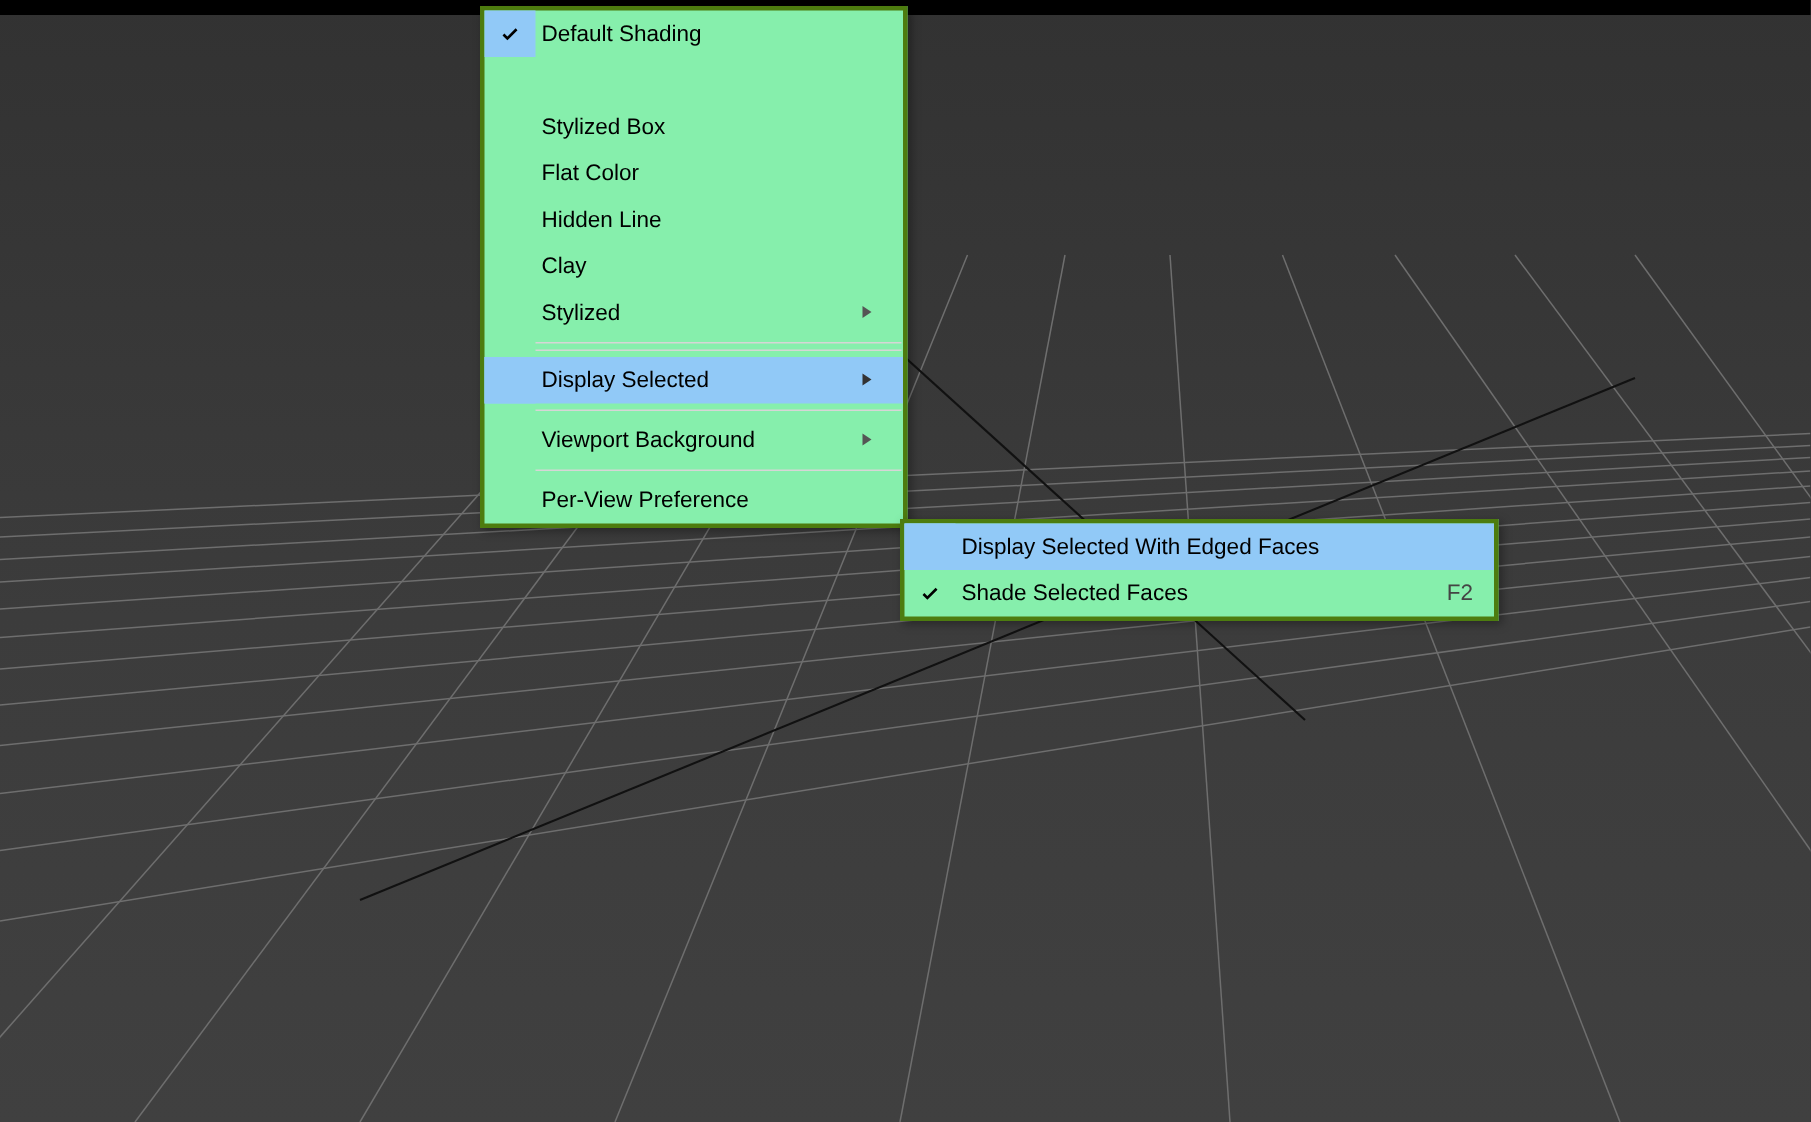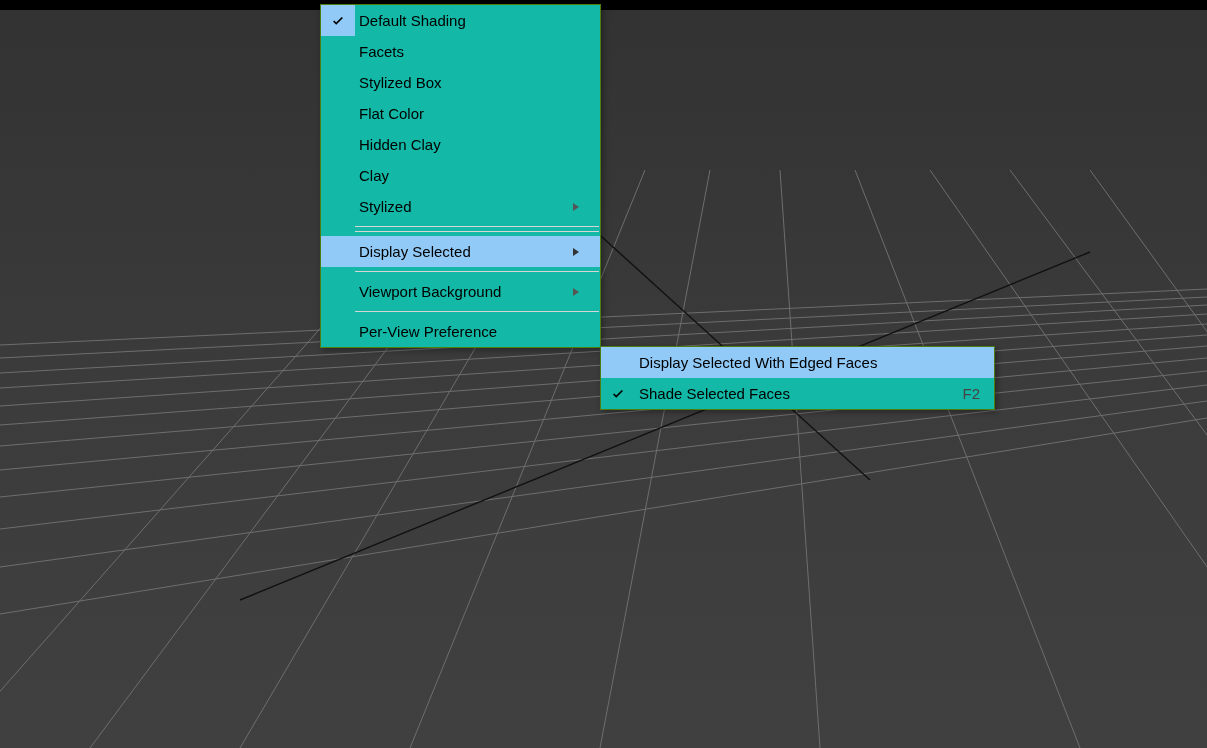--- a/index.html
+++ b/index.html
@@ -1,19 +1,19 @@
 <!DOCTYPE html>
 <html><head>
 <meta charset="utf-8">
 <style>
   html,body{margin:0;padding:0;width:1207px;height:748px;overflow:hidden;font-family:"Segoe UI",Arial,sans-serif;font-size:15px;background:#393939;color:#000}
   .viewport{position:absolute;inset:0;background:linear-gradient(to bottom,#323232 0%,#3c3c3c 55%,#404040 100%)}
   .grid-svg{position:absolute;inset:0}
   .topbar{position:absolute;left:0;top:0;height:10px;width:100%;background:#000}
-  .menu{position:absolute;background:#14b8a6;border:1px solid #4d7c0f;box-shadow:2px 2px 6px rgba(0,0,0,.35)}
+  .menu{position:absolute;background:#86efac;border:3px solid #4d7c0f;box-shadow:2px 2px 6px rgba(0,0,0,.35)}
   .menu .item{display:flex;align-items:center;height:31px;padding:0 14px 0 0;cursor:default}
   .menu .check{width:34px;height:31px;display:flex;align-items:center;justify-content:center;flex:0 0 34px}
   .menu .label{flex:1;padding-left:4px;white-space:nowrap}
   .menu .arrow{width:20px;text-align:center;color:#555}
   .menu .shortcut{color:#444;padding-left:30px}
   .menu .sep{height:1px;background:#d6d6d6;margin:4px 1px 4px 34px}
   .menu .item.hl{background:#91c9f7}
   .menu .item.hl .check{background:#91c9f7}
   .menu .check.sel{background:#91c9f7}
   .check svg{width:14px;height:14px}
@@ -63,33 +63,32 @@
   <div class="item">
     <span class="check sel">
         <svg viewBox="0 0 16 16">
           <path d="M3 8l3 3 7-7" fill="none" stroke="#000" stroke-width="2"></path>
         </svg>
       </span>
     <span class="label">Default Shading</span>
   </div>
   <div class="item">
     <span class="check"></span>
-    <span class="label">Facets</span>
   </div>
   <div class="item">
     <span class="check"></span>
     <span class="label">Stylized Box</span>
   </div>
   <div class="item">
     <span class="check"></span>
     <span class="label">Flat Color</span>
   </div>
   <div class="item">
     <span class="check"></span>
-    <span class="label">Hidden Clay</span>
+    <span class="label">Hidden Line</span>
   </div>
   <div class="item">
     <span class="check"></span>
     <span class="label">Clay</span>
   </div>
   <div class="item">
     <span class="check"></span>
     <span class="label">Stylized</span>
     <span class="arrow"><svg viewBox="0 0 10 10">
           <path d="M2 1l6 4-6 4z" fill="#555"></path>

